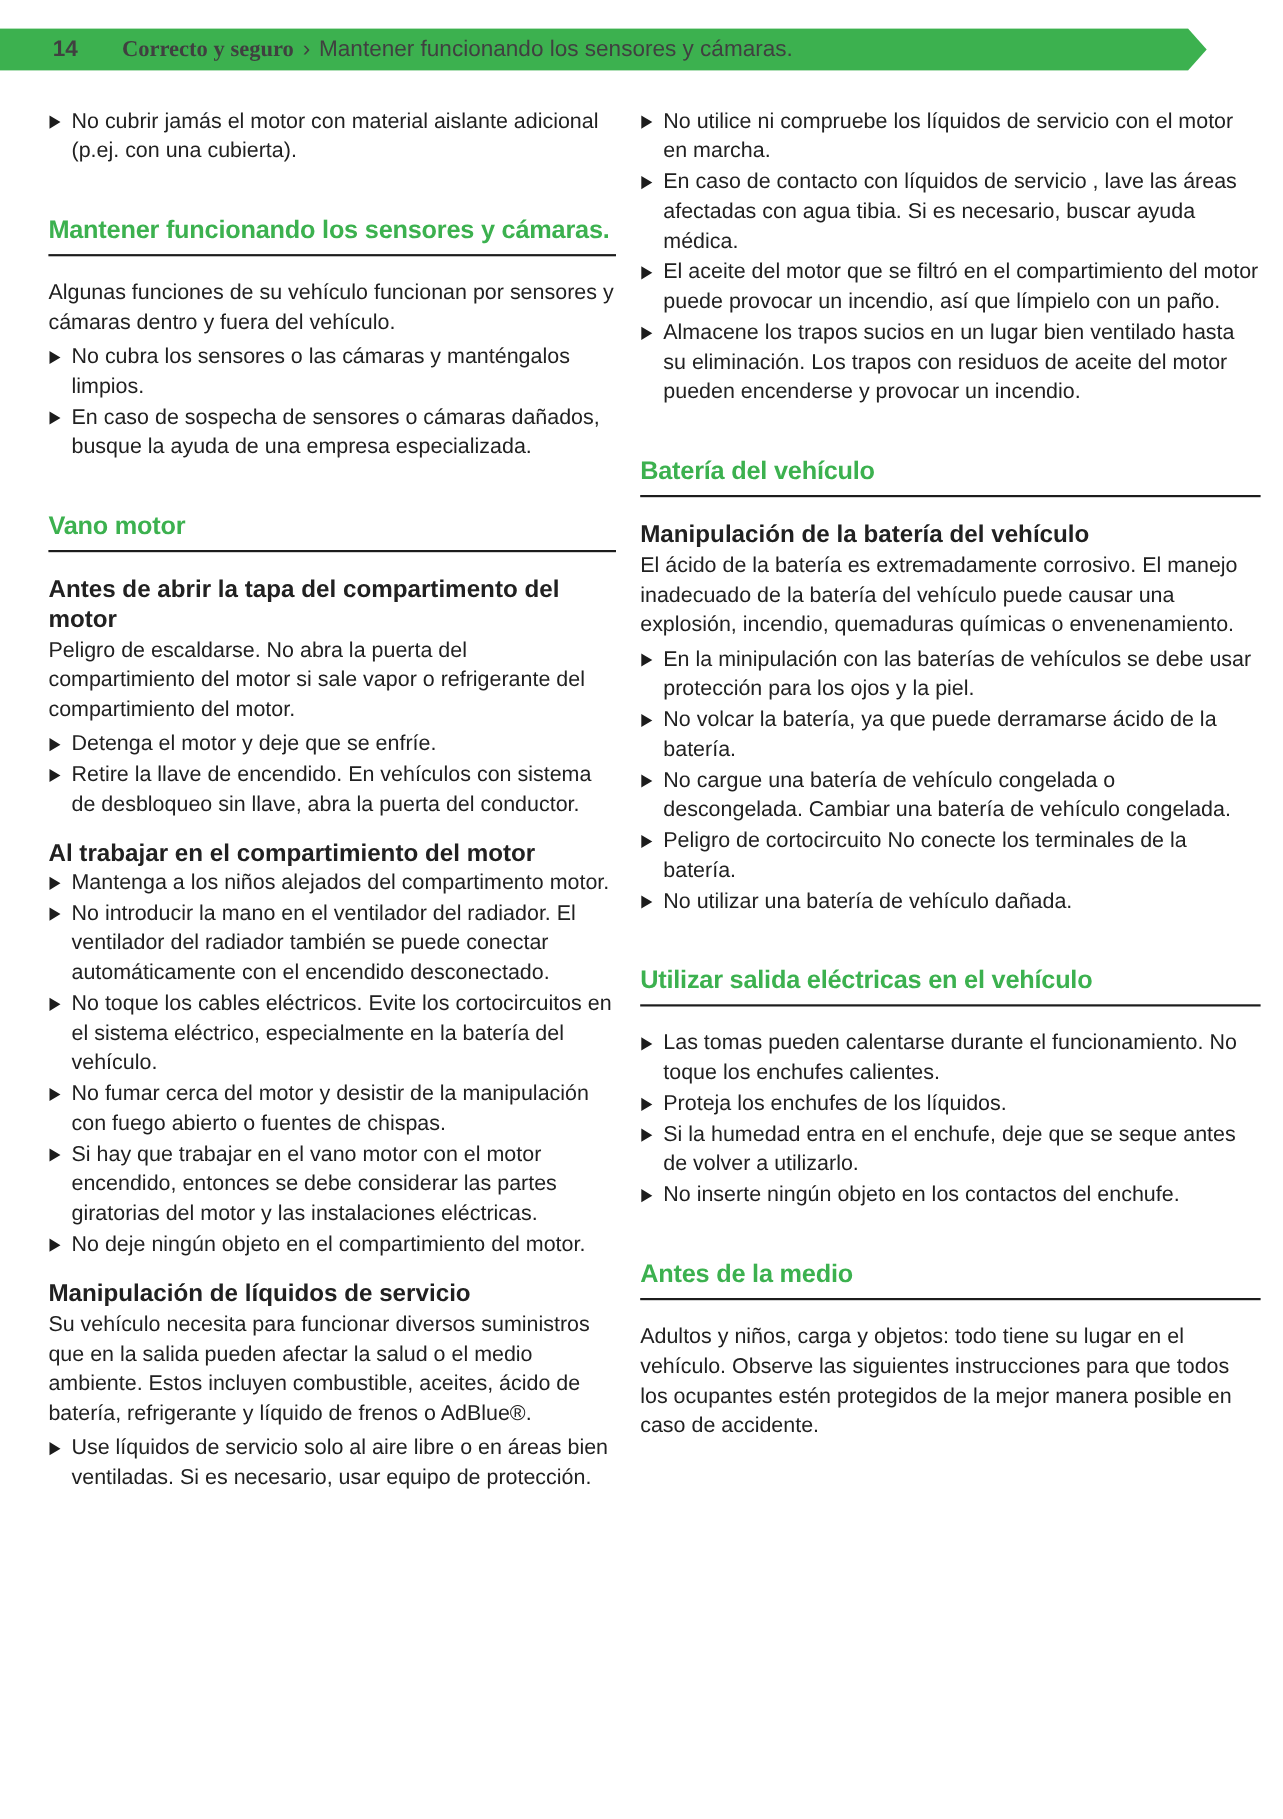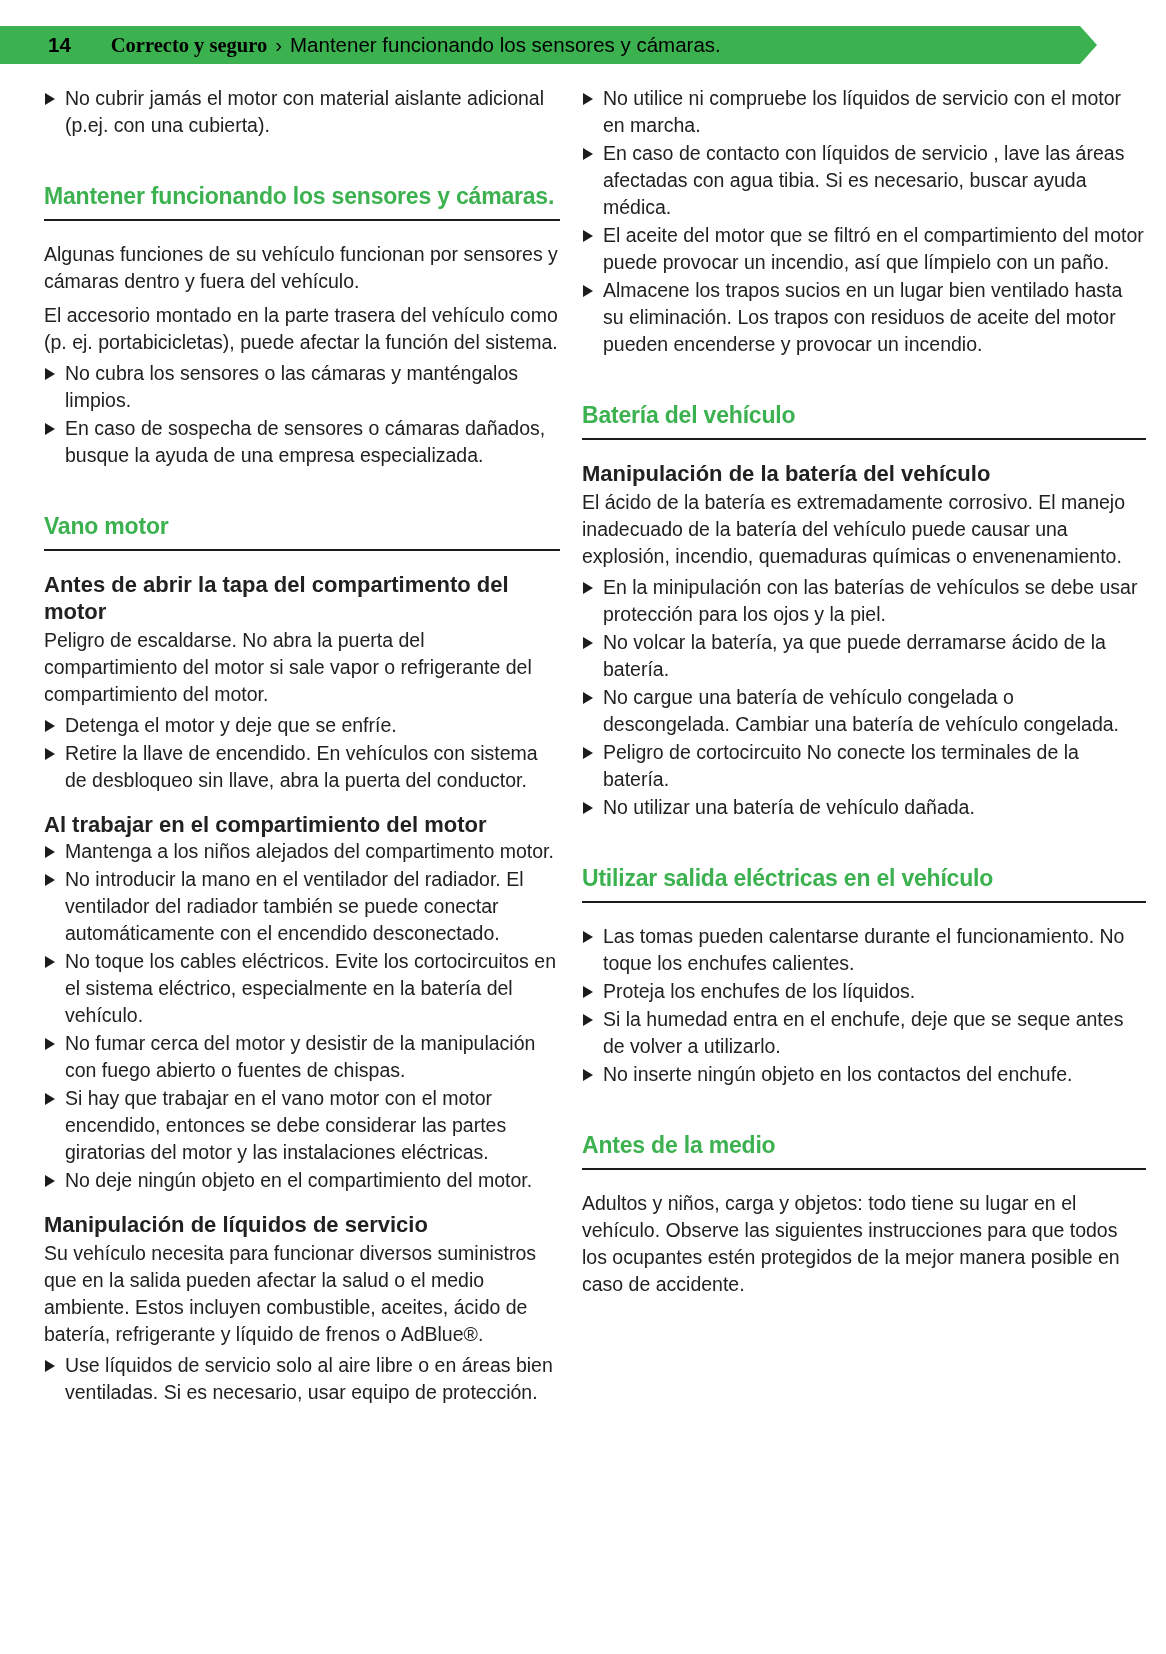--- a/index.html
+++ b/index.html
@@ -21,41 +21,42 @@
     align-items: stretch;
     margin-top: 26px;
     height: 38px;
   }
   .header-bar {
     width: 1080px;
     background: var(--green, #3cb14f);
     display: flex;
     align-items: flex-start;
     padding-left: 48px;
-    color: #000000;
+    color: #404040;
     font-size: 20.5px;
     line-height: 38px;
     white-space: nowrap;
   }
   .header-tip {
     width: 0; height: 0;
     border-top: 19px solid transparent;
     border-bottom: 19px solid transparent;
     border-left: 17px solid var(--green, #3cb14f);
   }
   .hdr-num { font-weight: 700; margin-right: 40px; }
   .hdr-section { font-weight: 700; font-family: Liberation Serif, serif; }
   .hdr-sep { font-weight: 400; margin: 0 8px; }
   .hdr-sub { font-weight: 400; }
 
   
   .content {
     display: flex;
     padding: 21px 20px 0 44px;
     column-gap: 22px;
+    margin-top: 12px;
   }
   .col {
     display: flex;
     flex-direction: column;
     font-size: 19.5px;
     line-height: 27px;
   }
   .col-left  { width: 516px; flex: none; }
   .col-right { flex: 1; min-width: 0; }
 
@@ -112,21 +113,20 @@
       <span class="hdr-sub">Mantener funcionando los sensores y cámaras.</span>
     </div>
     <div class="header-tip"></div>
   </div>
 
   <div class="content">
     <div class="col col-left">
         <div class="bullet"><span class="tri"></span><span>No cubrir jamás el motor con material aislante adicional (p.ej. con una cubierta).</span></div>
         <h2 class="heading">Mantener funcionando los sensores y cámaras.</h2>
         <div class="paragraph">Algunas funciones de su vehículo funcionan por sensores y cámaras dentro y fuera del vehículo.</div>
-        <div class="paragraph">El accesorio montado en la parte trasera del vehículo como (p. ej. portabicicletas), puede afectar la función del sistema.</div>
         <div class="bullet"><span class="tri"></span><span>No cubra los sensores o las cámaras y manténgalos limpios.</span></div>
         <div class="bullet"><span class="tri"></span><span>En caso de sospecha de sensores o cámaras dañados, busque la ayuda de una empresa especializada.</span></div>
         <h2 class="heading">Vano motor</h2>
         <h3 class="subheading">Antes de abrir la tapa del compartimento del motor</h3>
         <div class="paragraph">Peligro de escaldarse. No abra la puerta del compartimiento del motor si sale vapor o refrigerante del compartimiento del motor.</div>
         <div class="bullet"><span class="tri"></span><span>Detenga el motor y deje que se enfríe.</span></div>
         <div class="bullet"><span class="tri"></span><span>Retire la llave de encendido. En vehículos con sistema de desbloqueo sin llave, abra la puerta del conductor.</span></div>
         <h3 class="subheading">Al trabajar en el compartimiento del motor</h3>
         <div class="bullet"><span class="tri"></span><span>Mantenga a los niños alejados del compartimento motor.</span></div>
         <div class="bullet"><span class="tri"></span><span>No introducir la mano en el ventilador del radiador. El ventilador del radiador también se puede conectar automáticamente con el encendido desconectado.</span></div>

